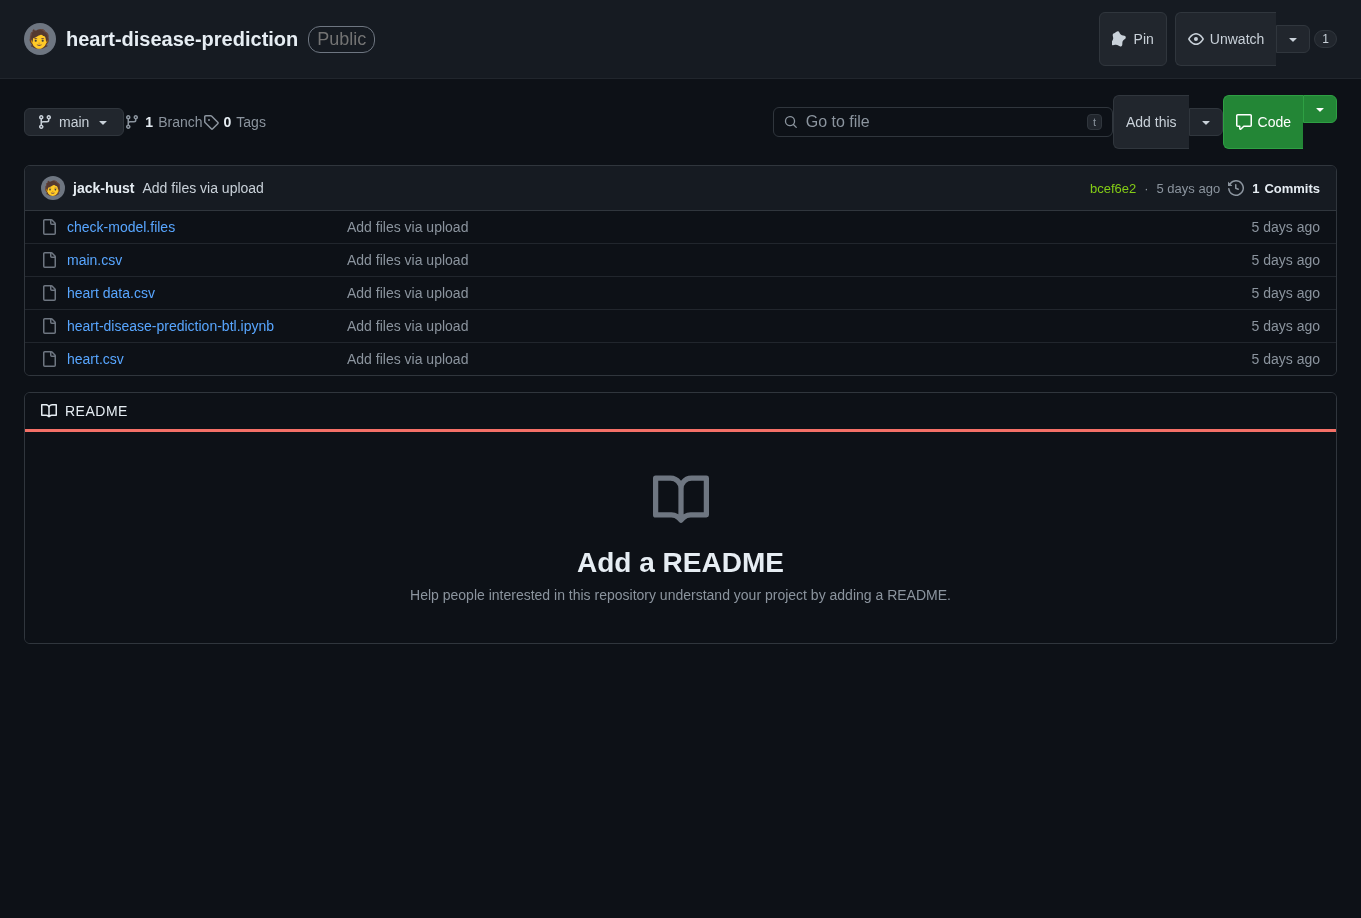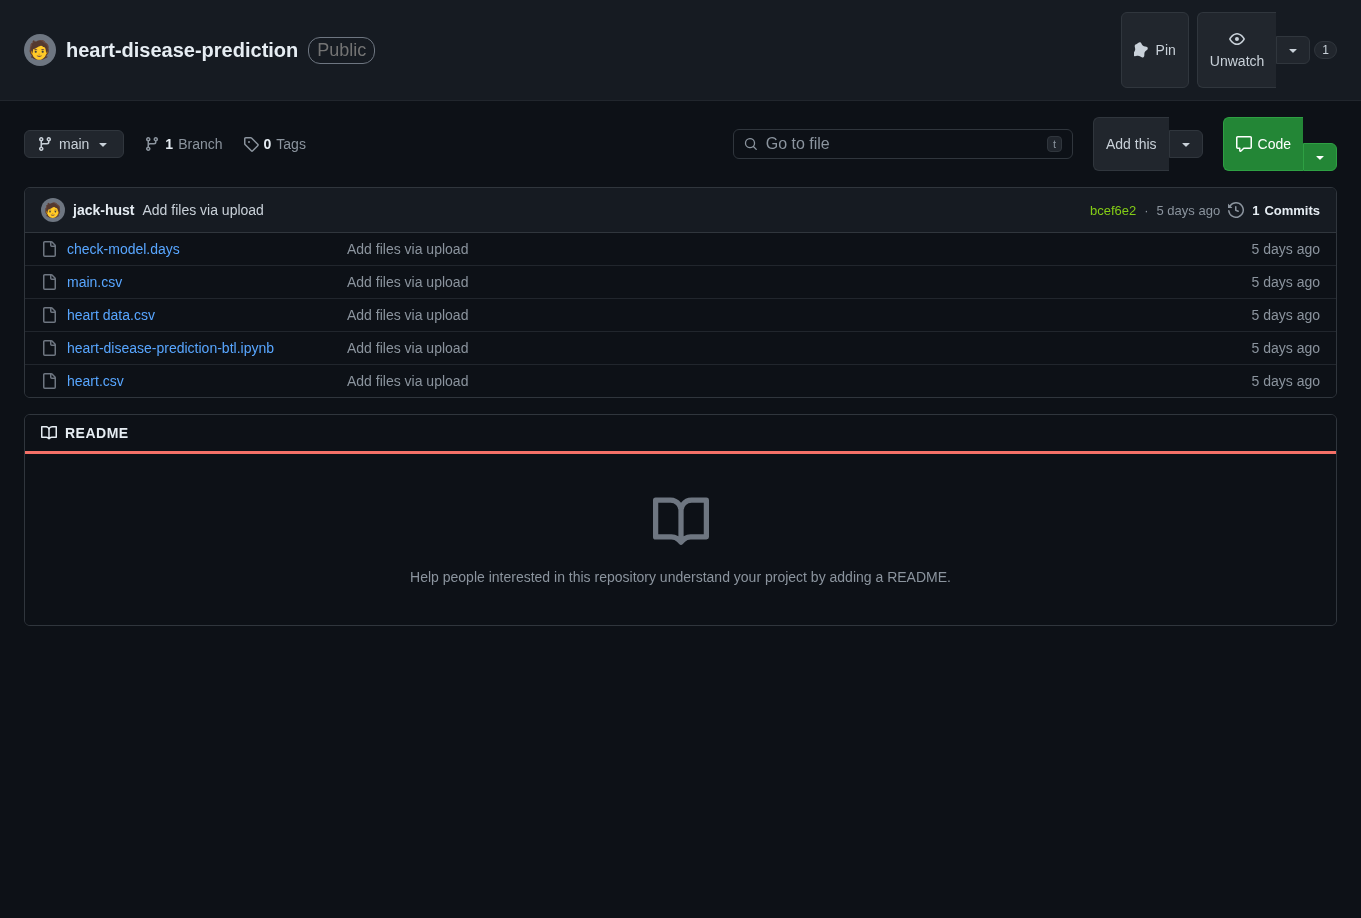--- a/index.html
+++ b/index.html
@@ -68,21 +68,21 @@
     .btn-green {
       background: #238636;
       border-color: #2ea043;
       color: #fff;
     }
 
     
     .repo-toolbar {
       display: flex;
       align-items: center;
-      gap: 20px;
+      gap: 0;
       padding: 16px 24px;
       flex-wrap: wrap;
     }
     .branch-select {
       display: flex;
       align-items: center;
       gap: 6px;
       padding: 5px 12px;
       border-radius: 6px;
       border: 1px solid #30363d;
@@ -133,21 +133,21 @@
       padding: 1px 5px;
       font-size: 11px;
       color: #8b949e;
     }
     .add-file-btn {
       display: flex;
       align-items: center;
     }
     .code-btn {
       display: flex;
-      align-items: flex-end;
+      align-items: flex-start;
     }
 
     
     .repo-content {
       padding: 0 24px 24px;
     }
     .file-table {
       border: 1px solid #30363d;
       border-radius: 6px;
       overflow: hidden;
@@ -234,21 +234,21 @@
     }
     .readme-header {
       display: flex;
       align-items: center;
       gap: 8px;
       padding: 10px 16px;
       border-bottom: 3px solid #f47067;
       background: #0d1117;
     }
     .readme-title {
-      font-weight: 700;
+      font-weight: 400;
       font-size: 14px;
       color: #e6edf3;
       letter-spacing: 0.5px;
     }
     .readme-body {
       padding: 40px 24px;
       text-align: center;
       background: #0d1117;
     }
     .readme-add-title {
@@ -272,21 +272,21 @@
     <span class="public-badge">Public</span>
   </div>
   <div class="header-actions">
     <button class="btn">
       <svg width="16" height="16" viewBox="0 0 16 16" fill="currentColor">
         <path d="M4.456.734a1.75 1.75 0 0 1 2.826.504l.613 1.327a3.081 3.081 0 0 0 2.084 1.707l2.454.584c1.332.316 1.8 1.94.786 2.836l-1.855 1.667a3.08 3.08 0 0 0-.976 2.099l-.098 2.347a1.75 1.75 0 0 1-2.521 1.518l-2.518-1.26a3.078 3.078 0 0 0-2.185-.249L.944 14.2a1.75 1.75 0 0 1-1.664-2.748l1.468-2.544a3.079 3.079 0 0 0 .411-2.093L.71 4.358a1.75 1.75 0 0 1 1.59-2.016z"></path>
       </svg>
       <span>Pin</span>
     </button>
     <div style="display:flex; align-items:center;">
-      <button class="btn" style="border-radius:6px 0 0 6px; border-right:none;flex-direction:column;">
+      <button class="btn" style="border-radius:6px 0 0 6px; border-right:none;">
         <svg width="16" height="16" viewBox="0 0 16 16" fill="currentColor">
           <path d="M8 2c1.981 0 3.671.992 4.933 2.078 1.27 1.091 2.187 2.345 2.637 3.023a1.62 1.62 0 0 1 0 1.798c-.45.678-1.367 1.932-2.637 3.023C11.671 13.008 9.981 14 8 14c-1.981 0-3.671-.992-4.933-2.078C1.797 10.83.88 9.576.43 8.898a1.62 1.62 0 0 1 0-1.798c.45-.677 1.367-1.931 2.637-3.022C4.329 2.992 6.019 2 8 2ZM1.679 7.932a.12.12 0 0 0 0 .136c.411.622 1.241 1.75 2.366 2.717C5.176 11.758 6.527 12.5 8 12.5c1.473 0 2.824-.742 3.955-1.715 1.125-.967 1.955-2.095 2.366-2.717a.12.12 0 0 0 0-.136c-.411-.622-1.241-1.75-2.366-2.717C10.824 4.242 9.473 3.5 8 3.5c-1.473 0-2.824.742-3.955 1.715-1.125.967-1.955 2.095-2.366 2.717ZM8 10a2 2 0 1 1-.001-3.999A2 2 0 0 1 8 10Z"></path>
         </svg>
         <span>Unwatch</span>
       </button>
       <button class="btn" style="border-radius:0 6px 6px 0; padding:5px 8px;">
         <svg width="16" height="16" viewBox="0 0 16 16" fill="currentColor">
           <path d="M4.427 7.427l3.396 3.396a.25.25 0 0 0 .354 0l3.396-3.396A.25.25 0 0 0 11.396 7H4.604a.25.25 0 0 0-.177.427Z"></path>
         </svg>
       </button>
@@ -378,21 +378,21 @@
           <span>Commits</span>
         </div>
       </div>
     </div>
 
     <div id="file-rows-container">
         <div class="file-row">
       <svg class="file-icon" width="16" height="16" viewBox="0 0 16 16" fill="currentColor">
         <path d="M2 1.75C2 .784 2.784 0 3.75 0h6.586c.464 0 .909.184 1.237.513l2.914 2.914c.329.328.513.773.513 1.237v9.586A1.75 1.75 0 0 1 13.25 16h-9.5A1.75 1.75 0 0 1 2 14.25Zm1.75-.25a.25.25 0 0 0-.25.25v12.5c0 .138.112.25.25.25h9.5a.25.25 0 0 0 .25-.25V6h-2.75A1.75 1.75 0 0 1 9 4.25V1.5Zm6.75.062V4.25c0 .138.112.25.25.25h2.688Z"></path>
       </svg>
-      <span class="file-name">check-model.days</span>
+      <span class="file-name">check-model.files</span>
       <span class="file-commit">Add files via upload</span>
       <span class="file-time">5 days ago</span>
     </div>
         <div class="file-row">
       <svg class="file-icon" width="16" height="16" viewBox="0 0 16 16" fill="currentColor">
         <path d="M2 1.75C2 .784 2.784 0 3.75 0h6.586c.464 0 .909.184 1.237.513l2.914 2.914c.329.328.513.773.513 1.237v9.586A1.75 1.75 0 0 1 13.25 16h-9.5A1.75 1.75 0 0 1 2 14.25Zm1.75-.25a.25.25 0 0 0-.25.25v12.5c0 .138.112.25.25.25h9.5a.25.25 0 0 0 .25-.25V6h-2.75A1.75 1.75 0 0 1 9 4.25V1.5Zm6.75.062V4.25c0 .138.112.25.25.25h2.688Z"></path>
       </svg>
       <span class="file-name">main.csv</span>
       <span class="file-commit">Add files via upload</span>
       <span class="file-time">5 days ago</span>
@@ -428,16 +428,17 @@
     <div class="readme-header">
       <svg width="16" height="16" viewBox="0 0 16 16" fill="#e6edf3">
         <path d="M0 1.75A.75.75 0 0 1 .75 1h4.253c1.227 0 2.317.59 3 1.501A3.743 3.743 0 0 1 11.006 1h4.245a.75.75 0 0 1 .75.75v10.5a.75.75 0 0 1-.75.75h-4.507a2.25 2.25 0 0 0-1.591.659l-.622.621a.75.75 0 0 1-1.06 0l-.622-.621A2.25 2.25 0 0 0 5.258 13H.75a.75.75 0 0 1-.75-.75Zm7.251 10.324.004-5.073-.002-2.253A2.25 2.25 0 0 0 5.003 2.5H1.5v9h3.757a3.75 3.75 0 0 1 1.994.574ZM8.755 4.75l-.004 7.322a3.752 3.752 0 0 1 1.992-.572H14.5v-9h-3.495a2.25 2.25 0 0 0-2.25 2.25Z"></path>
       </svg>
       <span class="readme-title">README</span>
     </div>
     <div class="readme-body">
       <svg width="56" height="56" viewBox="0 0 16 16" fill="#6e7681" style="margin-bottom:16px;">
         <path d="M0 1.75A.75.75 0 0 1 .75 1h4.253c1.227 0 2.317.59 3 1.501A3.743 3.743 0 0 1 11.006 1h4.245a.75.75 0 0 1 .75.75v10.5a.75.75 0 0 1-.75.75h-4.507a2.25 2.25 0 0 0-1.591.659l-.622.621a.75.75 0 0 1-1.06 0l-.622-.621A2.25 2.25 0 0 0 5.258 13H.75a.75.75 0 0 1-.75-.75Zm7.251 10.324.004-5.073-.002-2.253A2.25 2.25 0 0 0 5.003 2.5H1.5v9h3.757a3.75 3.75 0 0 1 1.994.574ZM8.755 4.75l-.004 7.322a3.752 3.752 0 0 1 1.992-.572H14.5v-9h-3.495a2.25 2.25 0 0 0-2.25 2.25Z"></path>
       </svg>
+      <div class="readme-add-title">Add a README</div>
       <div class="readme-add-desc">Help people interested in this repository understand your project by adding a README.</div>
     </div>
   </div>
 </div>
 
 </body></html>

